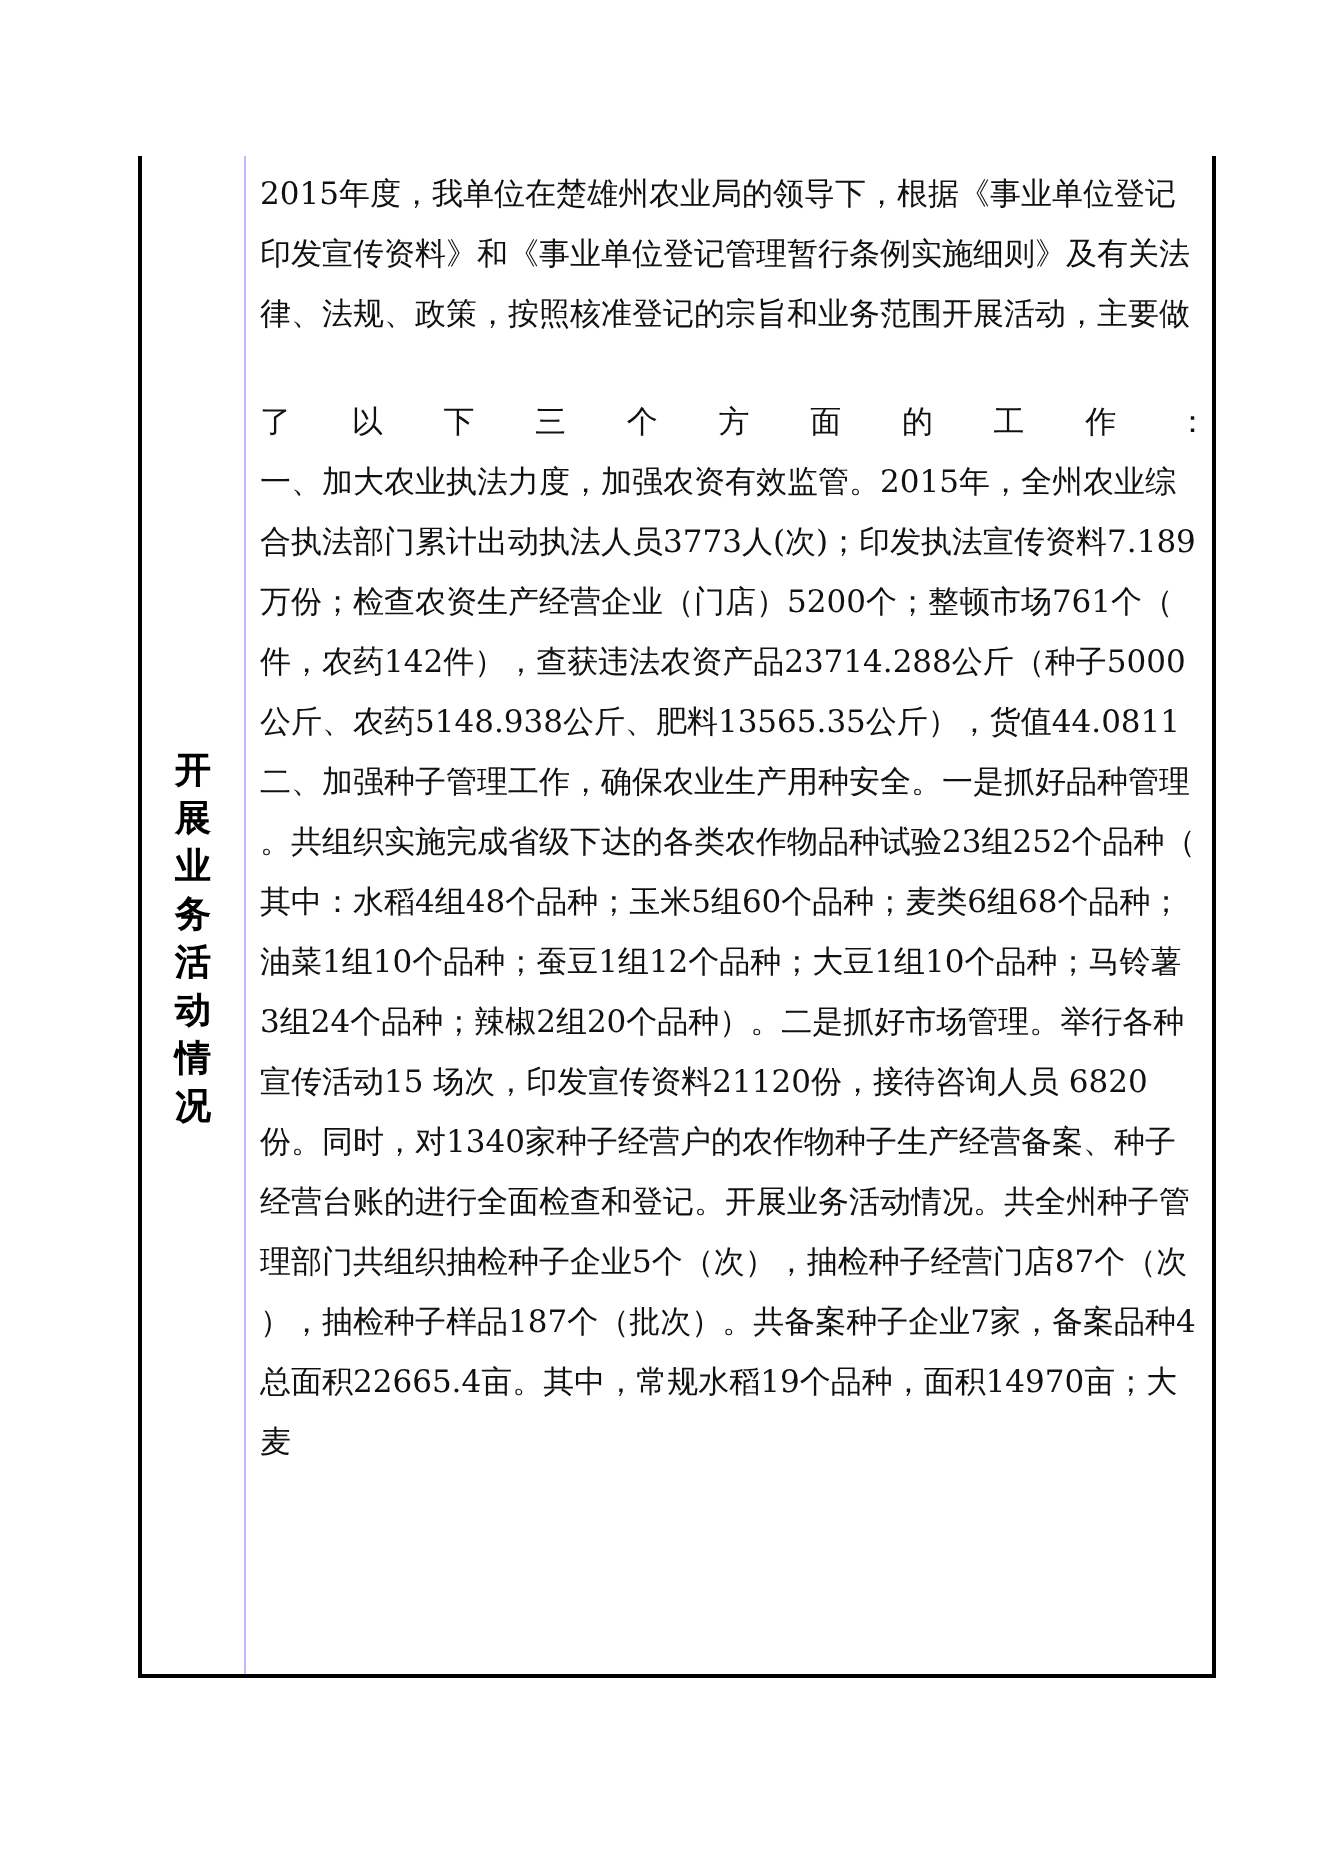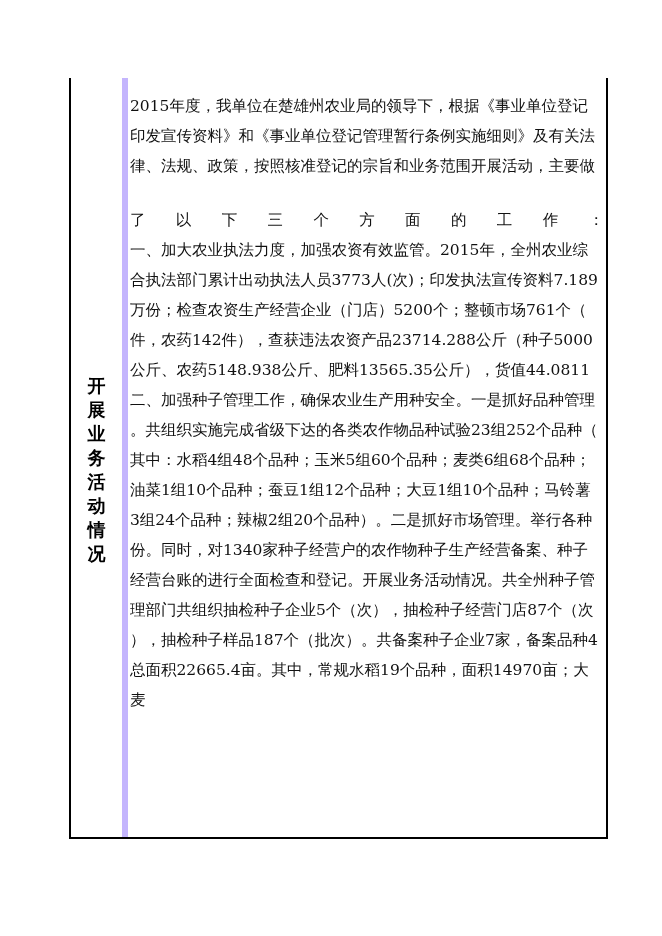--- a/index.html
+++ b/index.html
@@ -10,42 +10,42 @@
     width: 535px; height: 759px;
     border-left: 2px solid #000;
     border-right: 2px solid #000;
     border-bottom: 2px solid #000;
     box-sizing: content-box;
   }
   .label-cell {
     position: absolute;
     left: 0; top: 0;
     width: 51px; height: 100%;
-    border-right: 6px solid #c4b5fd;
+    border-right: 1px solid #c4b5fd;
     display: flex; align-items: center; justify-content: center;
   }
   .label-text {
     font-family: "DejaVu Sans", sans-serif;
     font-weight: bold;
     font-size: 18px;
     line-height: 24px;
     width: 20px;
     text-align: center;
     color: #000;
     word-break: break-all;
     margin-top: 24px;
   }
   .content-cell {
     position: absolute;
     left: 52px; top: 0;
     width: 483px; height: 100%;
   }
   .para {
     position: absolute;
-    left: 7px; top: 13px;
+    left: 7px; top: 4px;
     width: 474px;
     font-family: "DejaVu Serif", serif;
     font-size: 15.5px;
     line-height: 30px;
     color: #111;
     margin: 0;
   }
   .line {
     display: block;
     height: 30px;
@@ -75,20 +75,21 @@
       <span class="line">一、加大农业执法力度，加强农资有效监管。2015年，全州农业综</span>
       <span class="line">合执法部门累计出动执法人员3773人(次)；印发执法宣传资料7.189</span>
       <span class="line">万份；检查农资生产经营企业（门店）5200个；整顿市场761个（</span>
       <span class="line">件，农药142件），查获违法农资产品23714.288公斤（种子5000</span>
       <span class="line">公斤、农药5148.938公斤、肥料13565.35公斤），货值44.0811</span>
       <span class="line">二、加强种子管理工作，确保农业生产用种安全。一是抓好品种管理</span>
       <span class="line">。共组织实施完成省级下达的各类农作物品种试验23组252个品种（</span>
       <span class="line">其中：水稻4组48个品种；玉米5组60个品种；麦类6组68个品种；</span>
       <span class="line">油菜1组10个品种；蚕豆1组12个品种；大豆1组10个品种；马铃薯</span>
       <span class="line">3组24个品种；辣椒2组20个品种）。二是抓好市场管理。举行各种</span>
+      <span class="line">宣传活动15 场次，印发宣传资料21120份，接待咨询人员 6820</span>
       <span class="line">份。同时，对1340家种子经营户的农作物种子生产经营备案、种子</span>
       <span class="line">经营台账的进行全面检查和登记。开展业务活动情况。共全州种子管</span>
       <span class="line">理部门共组织抽检种子企业5个（次），抽检种子经营门店87个（次</span>
       <span class="line">），抽检种子样品187个（批次）。共备案种子企业7家，备案品种4</span>
       <span class="line">总面积22665.4亩。其中，常规水稻19个品种，面积14970亩；大</span>
       <span class="line">麦</span>
     </div>
   </div>
 </div>
 

